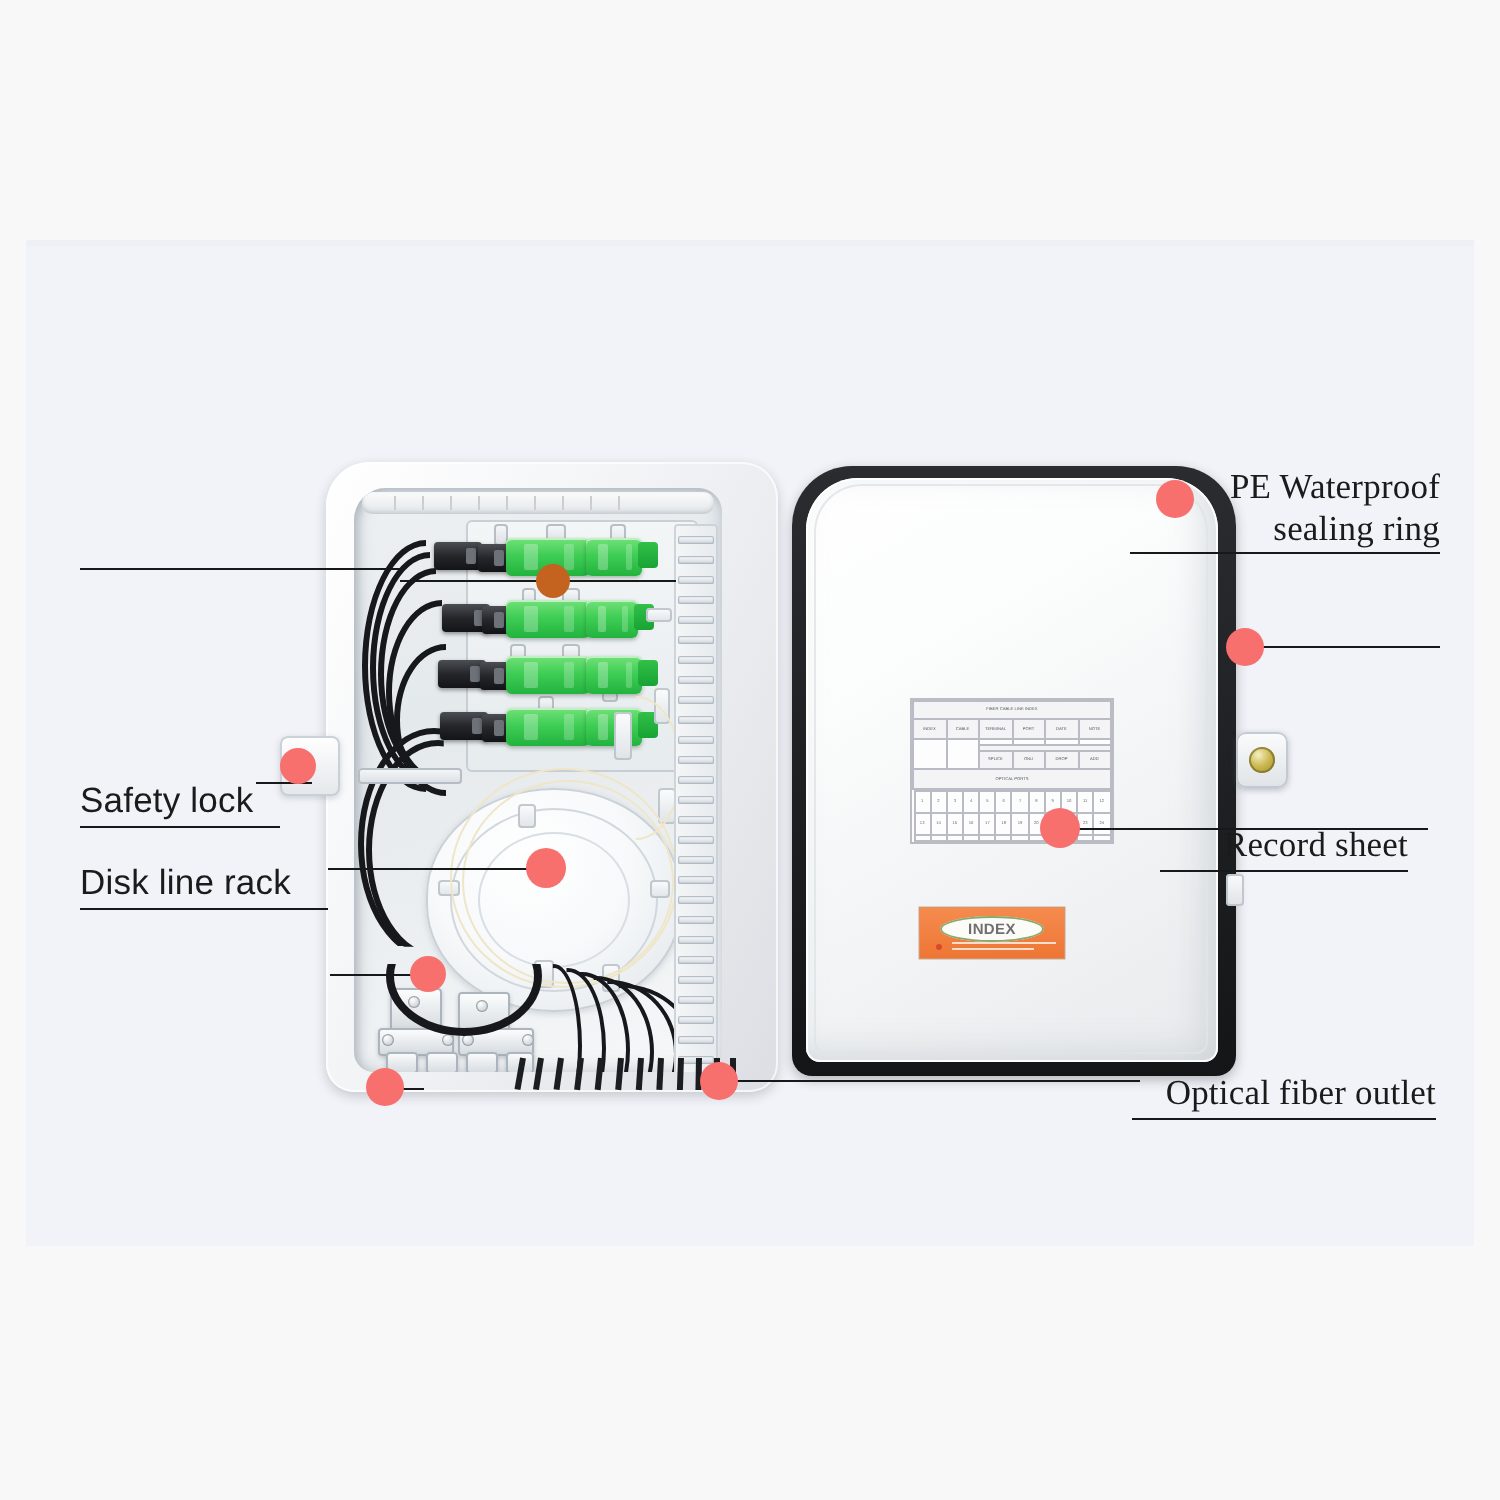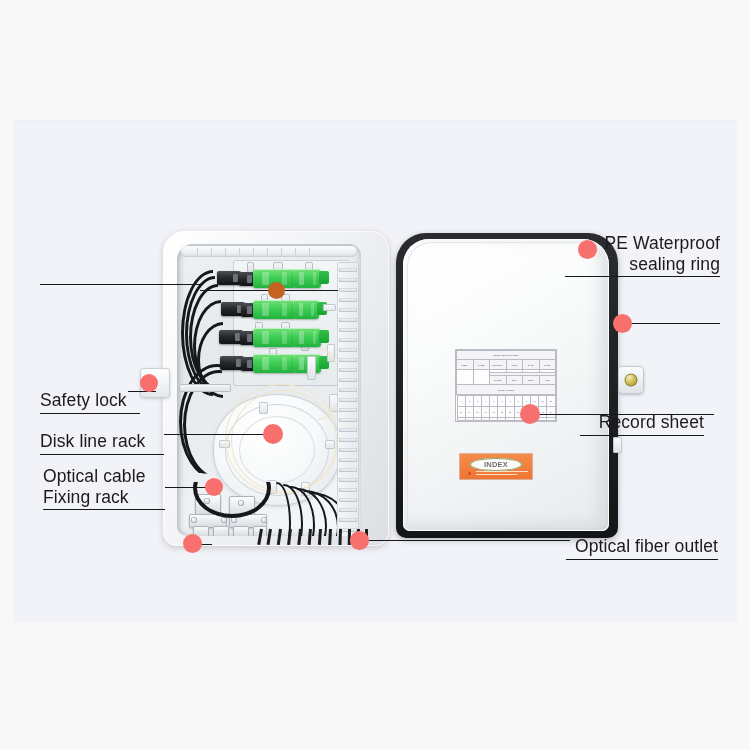--- a/index.html
+++ b/index.html
@@ -42,21 +42,21 @@
   
   .callout {
     position: absolute;
     font-size: 17.5px;
     color: #1b1b1b;
     line-height: 1.16;
     white-space: pre-line;
     letter-spacing: .1px;
   }
   .callout.left  { text-align: left; }
-  .callout.right { text-align: right; }
+  .callout.right { text-align: right; font-family: Liberation Serif, serif; }
   .callout .rule {
     display: block;
     height: 1px;
     background: #17181a;
     margin-top: 2px;
   }
 
   .leader {
     position: absolute;
     height: 1px;
@@ -621,25 +621,20 @@
   <div class="leader" style="left:128px;top:391px;width:28px"></div>
   <div class="dot" style="left:140px;top:374px;width:18px;height:18px"></div>
 
   <div class="callout left" style="left:40px;top:411px;width:124px">
     <span>Disk line rack</span>
     <span class="rule"></span>
   </div>
   <div class="leader" style="left:164px;top:434px;width:112px"></div>
   <div class="dot" style="left:263px;top:424px;width:20px;height:20px"></div>
 
-  <div class="callout left" style="left:43px;top:446px;width:122px">
-    <span>Optical cable
-Fixing rack</span>
-    <span class="rule"></span>
-  </div>
   <div class="leader" style="left:165px;top:487px;width:48px"></div>
   <div class="dot" style="left:205px;top:478px;width:18px;height:18px"></div>
 
   <div class="leader" style="left:190px;top:544px;width:22px"></div>
   <div class="dot" style="left:183px;top:534px;width:19px;height:19px"></div>
 
   <div class="callout right" style="left:565px;top:213px;width:155px">
     <span>PE Waterproof
 sealing ring</span>
     <span class="rule"></span>

